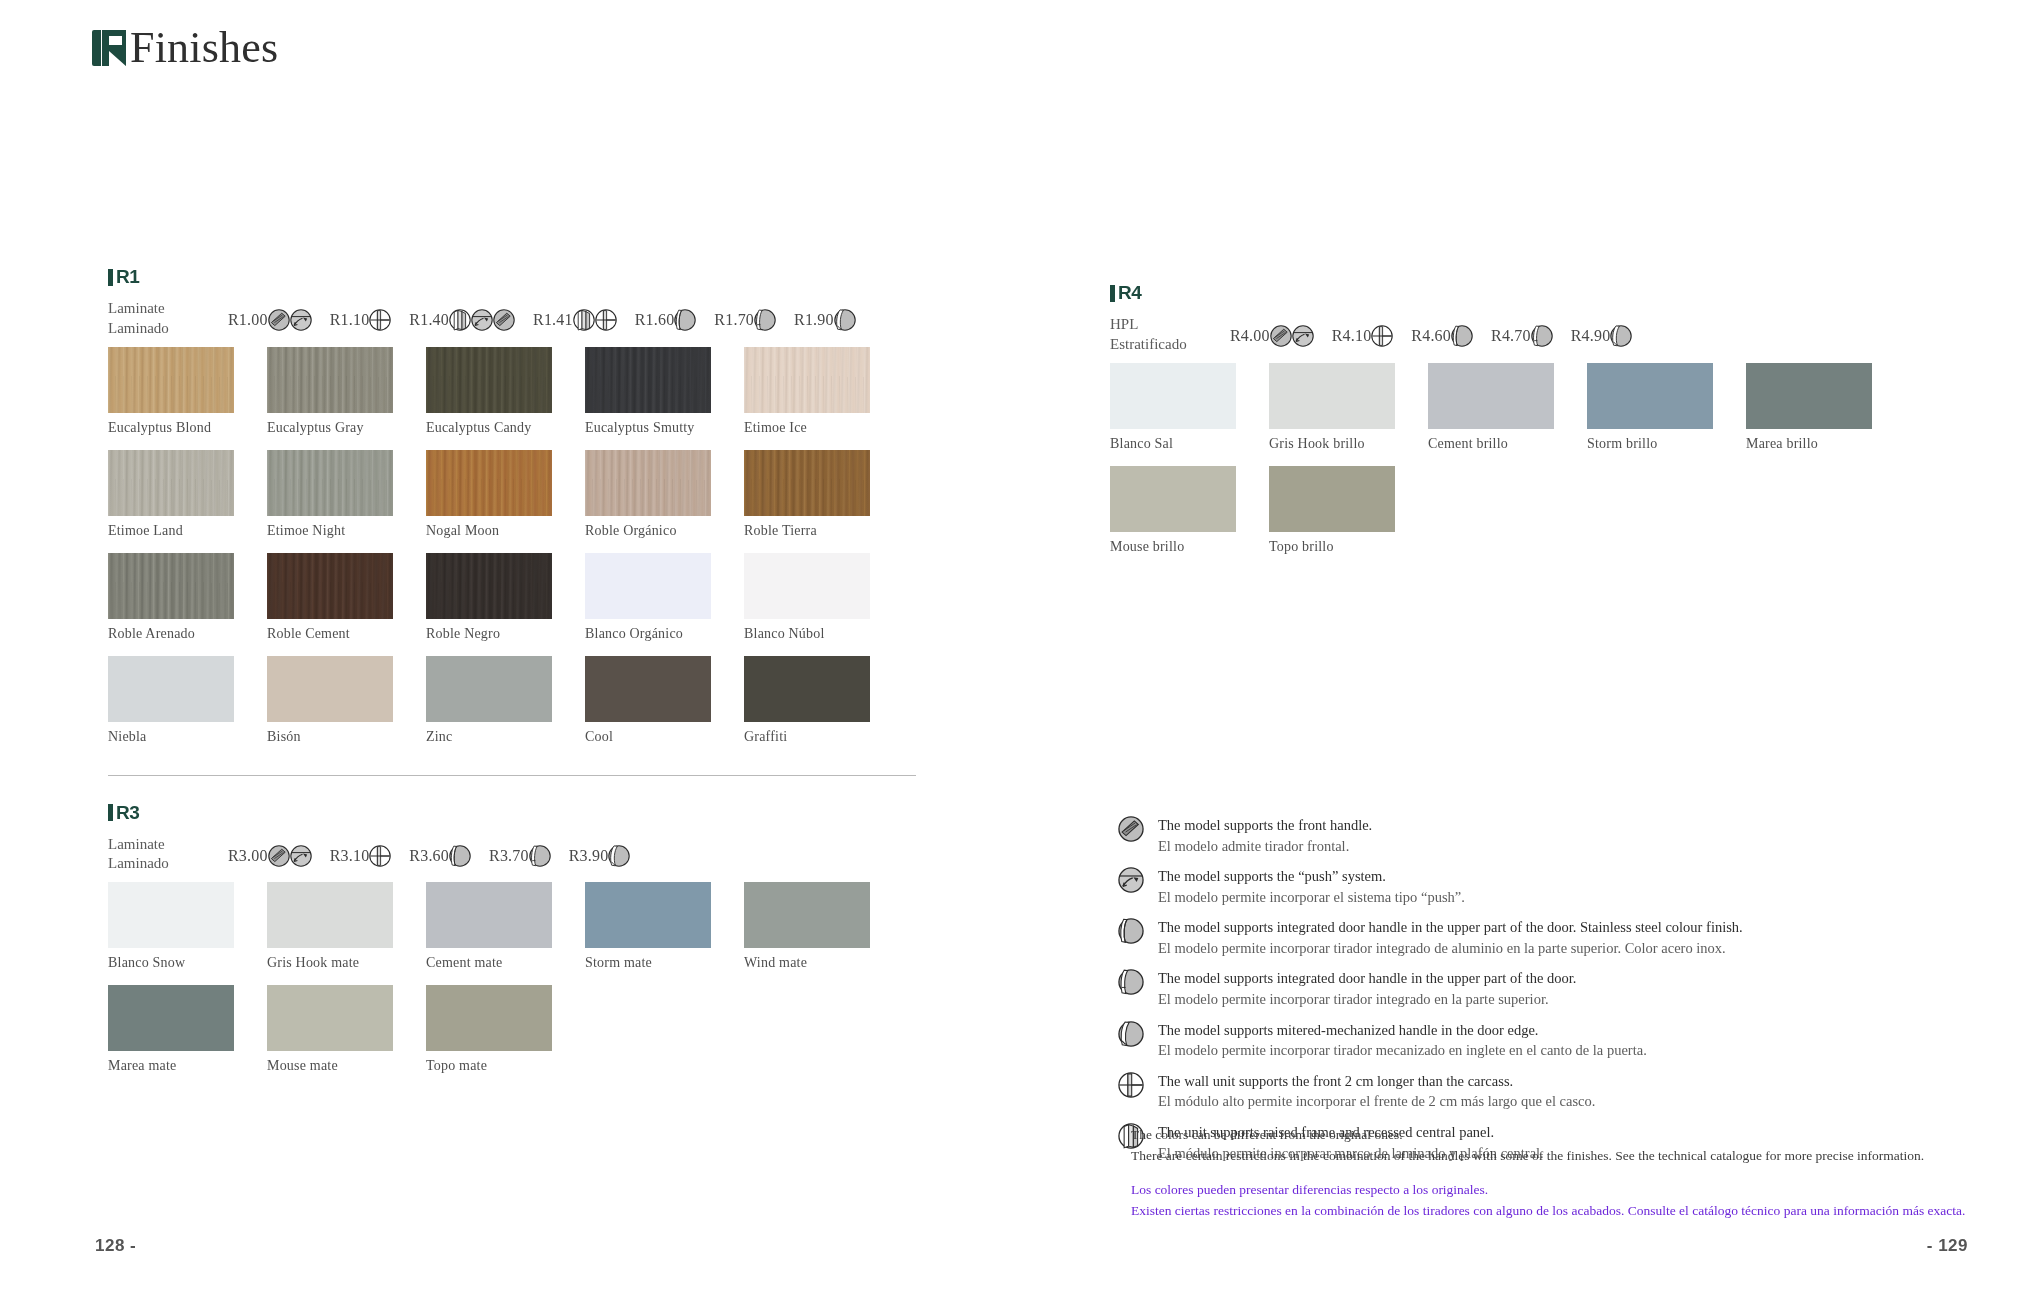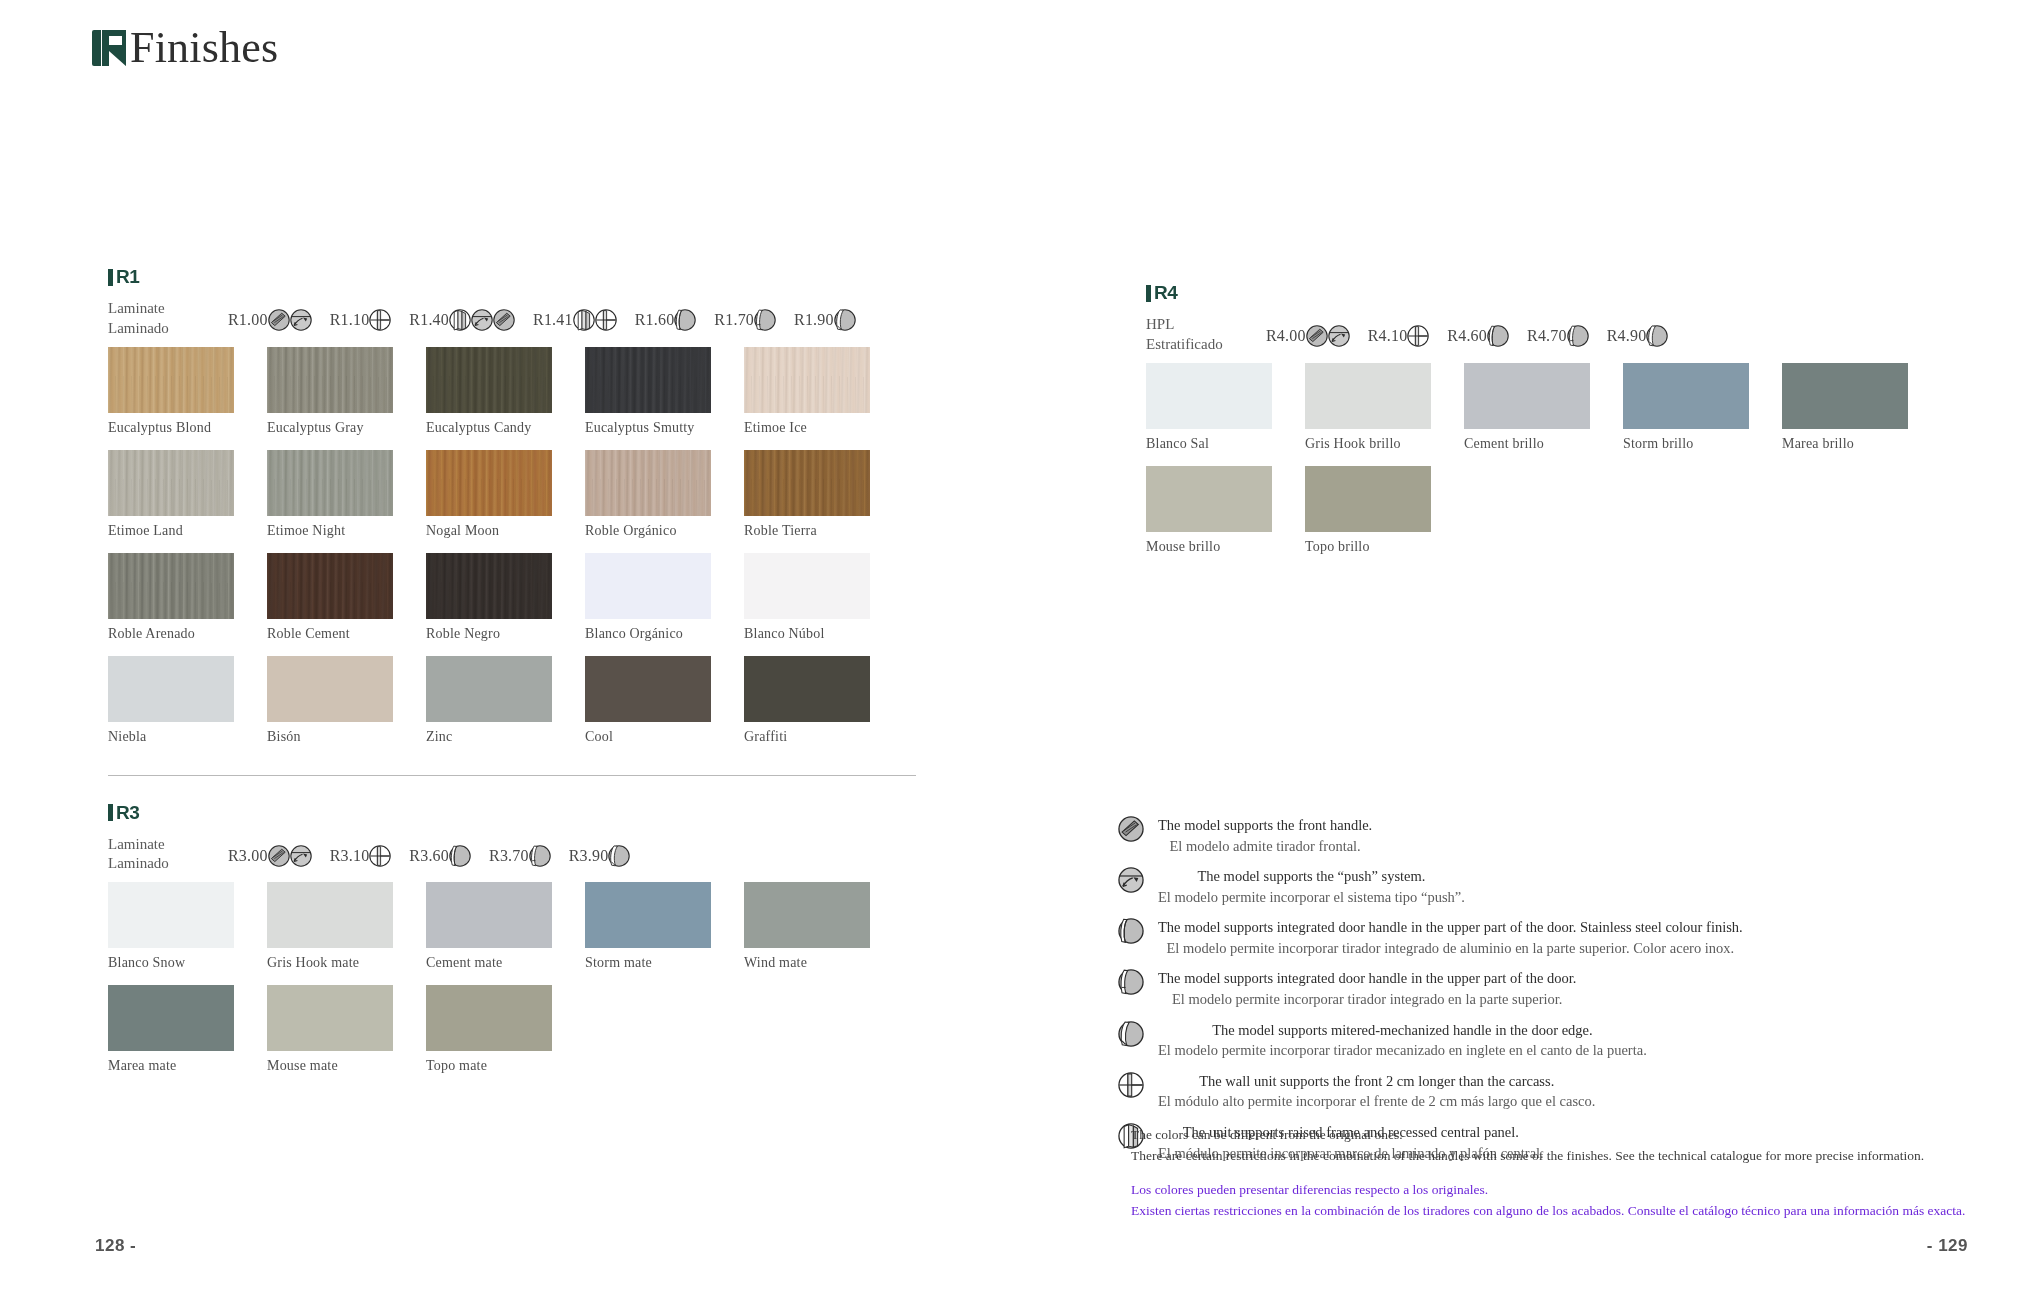--- a/index.html
+++ b/index.html
@@ -60,21 +60,21 @@
   .page-title {
     font-size: 44px;
     letter-spacing: 0.2px;
     color: #2f2f2f;
     line-height: 1;
     font-weight: 400;
   }
 
   
   .col-left  { position: absolute; left: 92px;  top: 266px; width: 860px; margin-left: 16px; }
-  .col-right { position: absolute; left: 1146px; top: 282px; width: 860px; }
+  .col-right { position: absolute; left: 1110px; top: 282px; width: 860px; }
 
   
   .section { position: relative; }
   .sec-code {
     font-family: "Liberation Sans", sans-serif;
     font-weight: bold;
     font-size: 19px;
     color: #1d4a3f;
     letter-spacing: -0.5px;
     display: flex;
@@ -188,21 +188,20 @@
     background: #b9b9b9;
     margin: 16px 0 26px 0;
   }
 
   
   .legend {
     position: absolute;
     left: 1118px;
     top: 815px;
     width: 860px;
-    text-align: center;
   }
   .legend-row {
     display: flex;
     align-items: flex-start;
     margin-bottom: 10px;
   }
   .legend-icon {
     width: 26px; height: 26px;
     flex: 0 0 26px;
     margin-right: 14px;

